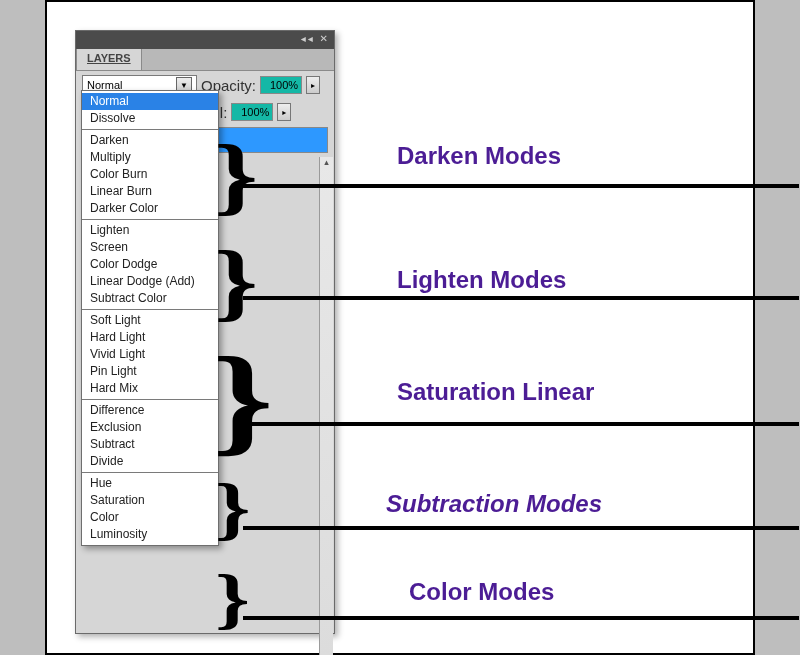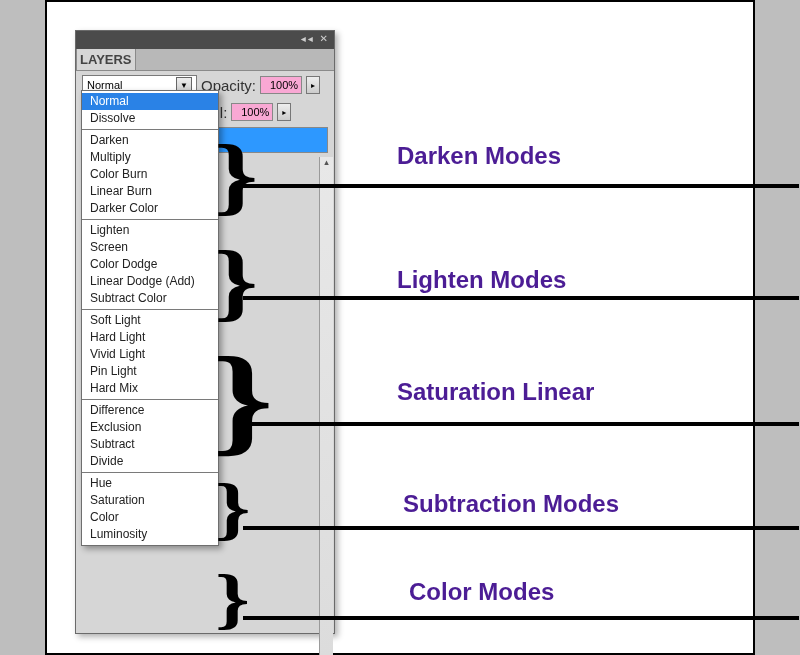--- a/index.html
+++ b/index.html
@@ -2,26 +2,26 @@
 <html><head>
 <meta charset="utf-8">
 <style>
   *{box-sizing:border-box;margin:0;padding:0;}
   body{width:800px;height:655px;background:#bebebe;font-family:Arial,Helvetica,sans-serif;overflow:hidden;position:relative;}
   .page{position:absolute;left:45px;top:0;width:710px;height:655px;background:#fff;border:2px solid #000;}
   .panel{position:absolute;left:28px;top:28px;width:260px;background:#d6d6d6;border:1px solid #6a6a6a;box-shadow:3px 3px 6px rgba(0,0,0,.3);}
   .panel-top{height:18px;background:#4b4b4b;position:relative;}
   .panel-top .icons{position:absolute;right:4px;top:2px;color:#cdcdcd;font-size:10px;letter-spacing:2px;}
   .tab-row{height:22px;display:flex;align-items:flex-end;background:#b8b8b8;border-bottom:1px solid #8a8a8a;}
-  .tab{height:22px;padding:3px 3px 0;font-size:13px;font-weight:bold;color:#444;background:#d6d6d6;border:1px solid #8a8a8a;border-bottom:none;}
+  .tab{height:22px;padding:3px 10px 0;font-size:11px;font-weight:bold;color:#444;background:#d6d6d6;border:1px solid #8a8a8a;border-bottom:none;text-decoration:underline;}
   .ctrl-row{display:flex;align-items:center;gap:4px;padding:4px 6px;}
   .dropdown{display:flex;align-items:center;background:#fff;border:1px solid #7a7a7a;height:20px;width:115px;font-size:11px;padding:0 4px;justify-content:space-between;}
   .dropdown .dd-btn{width:16px;height:16px;border:1px solid #666;background:linear-gradient(#eee,#ccc);display:flex;align-items:center;justify-content:center;font-size:8px;}
   .lbl{font-size:15px;color:#333;}
-  .num-field{width:42px;height:18px;border:1px solid #888;background:#f9a8d4;font-size:11px;text-align:right;padding-right:3px;line-height:16px;}
+  .num-field{width:42px;height:18px;border:1px solid #888;background:#14b8a6;font-size:11px;text-align:right;padding-right:3px;line-height:16px;}
   .step-btn{width:14px;height:18px;border:1px solid #777;background:linear-gradient(#eee,#ccc);display:flex;align-items:center;justify-content:center;font-size:8px;}
   .row2{padding-left:128px;}
   .layer-strip{margin:2px 6px 0;height:26px;display:flex;border:1px solid #888;}
   .layer-vis{width:26px;background:#d9d9d9;border-right:1px solid #888;}
   .layer-thumb{flex:1;background:#2d98ff;}
   .scroll-hint{position:absolute;right:1px;top:126px;width:14px;height:500px;background:linear-gradient(#e8e8e8,#dcdcdc);border-left:1px solid #9a9a9a;}
   .scroll-hint .arrow{font-size:9px;text-align:center;color:#555;}
   
   .dd-list{position:absolute;left:34px;top:88px;width:138px;background:#fff;border:1px solid #6e6e6e;box-shadow:3px 3px 6px rgba(0,0,0,.35);font-size:12px;line-height:17px;color:#222;}
   .dd-list .grp{border-top:1px solid #7a7a7a;padding:2px 0;}
@@ -114,19 +114,19 @@
       <div class="hline" style="left: 196px; top: 182px; width: 556px;"></div>
       <div class="annot-label" style="left: 350px; top: 140px;">Darken Modes</div>
       <div class="bracket" style="left: 172px; top: 236px; font-size: 86px; line-height: 86px;">}</div>
       <div class="hline" style="left: 196px; top: 294px; width: 556px;"></div>
       <div class="annot-label" style="left: 350px; top: 264px;">Lighten Modes</div>
       <div class="bracket" style="left: 172px; top: 338px; font-size: 120px; line-height: 120px;">}</div>
       <div class="hline" style="left: 196px; top: 420px; width: 556px;"></div>
       <div class="annot-label" style="left: 350px; top: 376px;">Saturation Linear</div>
       <div class="bracket" style="left: 172px; top: 472px; font-size: 70px; line-height: 70px;">}</div>
       <div class="hline" style="left: 196px; top: 524px; width: 556px;"></div>
-      <div class="annot-label" style="left: 356px; top: 488px;">Subtraction Modes</div>
+      <div class="annot-label" style="left: 339px; top: 488px; font-style: italic;">Subtraction Modes</div>
       <div class="bracket" style="left: 172px; top: 562px; font-size: 68px; line-height: 68px;">}</div>
       <div class="hline" style="left: 196px; top: 614px; width: 556px;"></div>
       <div class="annot-label" style="left: 350px; top: 576px; margin-left: 12px;">Color Modes</div>
     </div>
 
 </div>
 
 </body></html>

